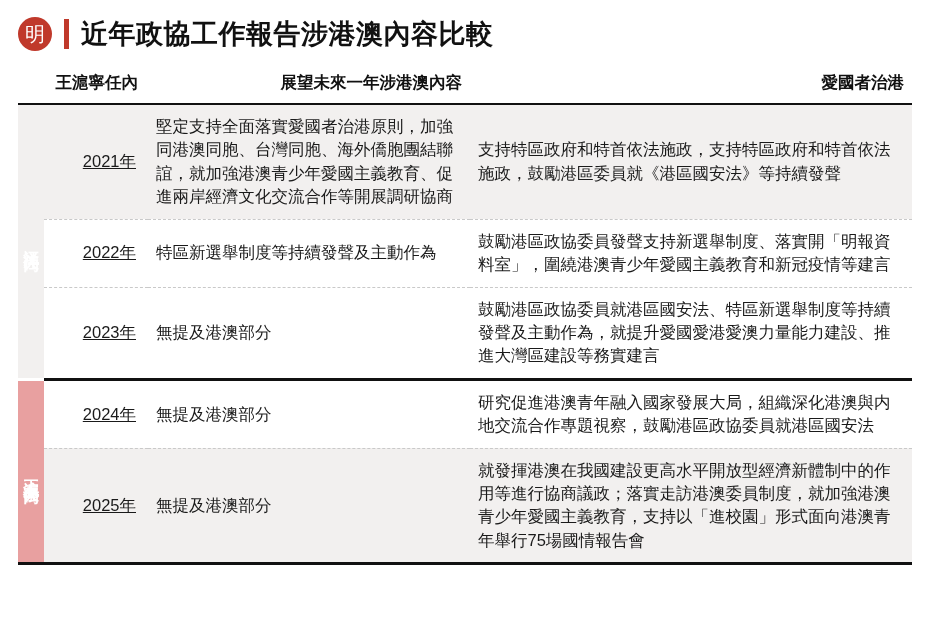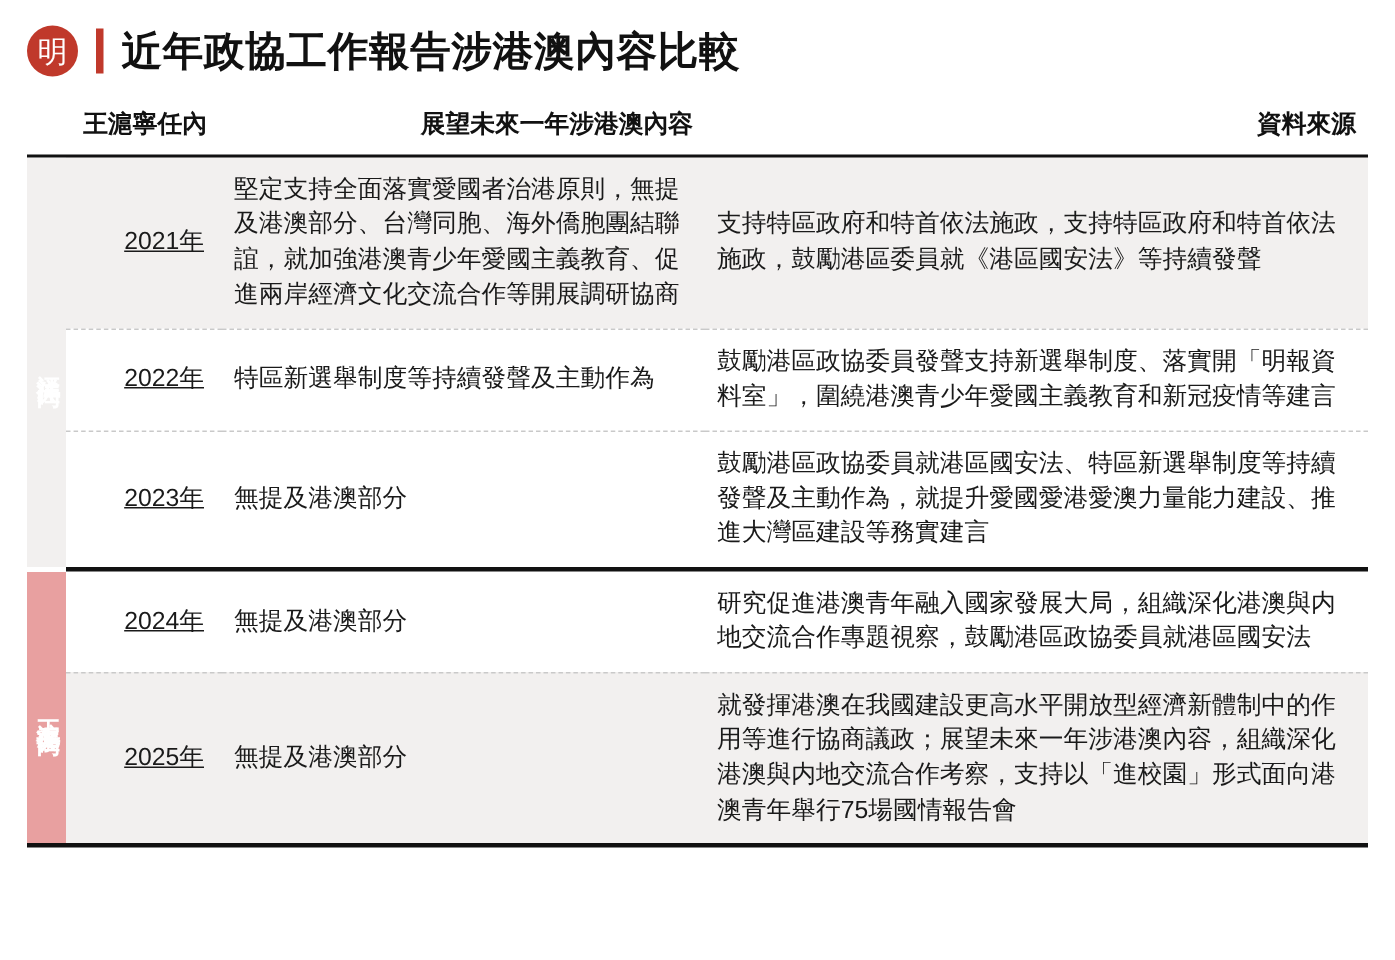--- a/index.html
+++ b/index.html
@@ -169,31 +169,31 @@
         <col class="c-side">
           <col class="c-year">
           <col class="c-fwd">
           <col class="c-back">
       </colgroup>
       <thead>
         <tr>
           <th class="h-side"></th>
           <th class="h-year">王滬寧任內</th>
           <th>展望未來一年涉港澳內容</th>
-          <th>資料來源</th>
+          <th>愛國者治港</th>
         </tr>
       </thead>
       <tbody>
 
         <tr class="shade">
           <td class="side" rowspan="3">
             <span class="side-label">汪洋任內</span>
           </td>
           <td class="year">2021年</td>
-          <td class="fwd">堅定支持全面落實愛國者治港原則，無提及港澳部分、台灣同胞、海外僑胞團結聯誼，就加強港澳青少年愛國主義教育、促進兩岸經濟文化交流合作等開展調研協商</td>
+          <td class="fwd">堅定支持全面落實愛國者治港原則，加強同港澳同胞、台灣同胞、海外僑胞團結聯誼，就加強港澳青少年愛國主義教育、促進兩岸經濟文化交流合作等開展調研協商</td>
           <td class="back">支持特區政府和特首依法施政，支持特區政府和特首依法施政，鼓勵港區委員就《港區國安法》等持續發聲</td>
         </tr>
         <tr>
           <td class="year">2022年</td>
           <td class="fwd">特區新選舉制度等持續發聲及主動作為</td>
           <td class="back">鼓勵港區政協委員發聲支持新選舉制度、落實開「明報資料室」，圍繞港澳青少年愛國主義教育和新冠疫情等建言</td>
         </tr>
         <tr class="last-of-group">
           <td class="year">2023年</td>
           <td class="fwd">無提及港澳部分</td>
@@ -211,20 +211,20 @@
           <td class="side" rowspan="2">
             <span class="side-label">王滬寧任內</span>
           </td>
           <td class="year">2024年</td>
           <td class="fwd">無提及港澳部分</td>
           <td class="back">研究促進港澳青年融入國家發展大局，組織深化港澳與内地交流合作專題視察，鼓勵港區政協委員就港區國安法</td>
         </tr>
         <tr class="shade last-of-group">
           <td class="year">2025年</td>
           <td class="fwd">無提及港澳部分</td>
-          <td class="back">就發揮港澳在我國建設更高水平開放型經濟新體制中的作用等進行協商議政；展望未來一年涉港澳內容，組織深化港澳與内地交流合作考察，支持以「進校園」形式面向港澳青年舉行75場國情報告會</td>
+          <td class="back">就發揮港澳在我國建設更高水平開放型經濟新體制中的作用等進行協商議政；落實走訪港澳委員制度，就加強港澳青少年愛國主義教育，支持以「進校園」形式面向港澳青年舉行75場國情報告會</td>
         </tr>
       </tbody>
     </table>
     <div class="bottom-rule"></div>
   </div>
 
 </div>
 
 </body></html>

